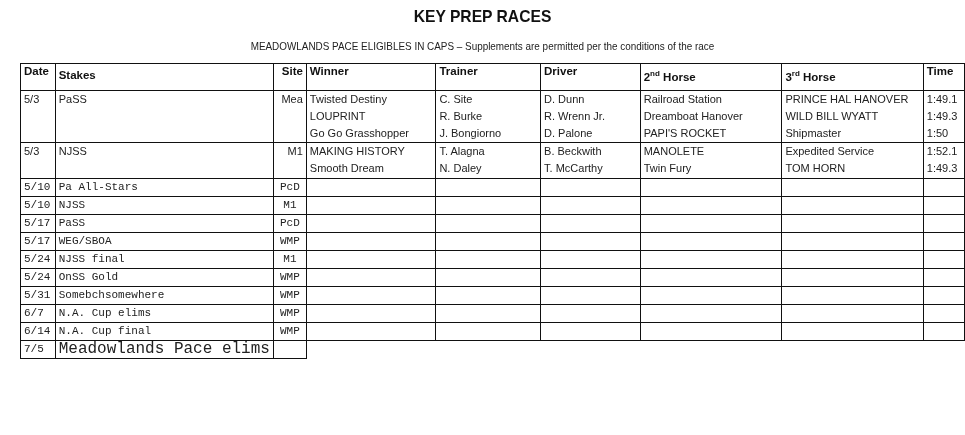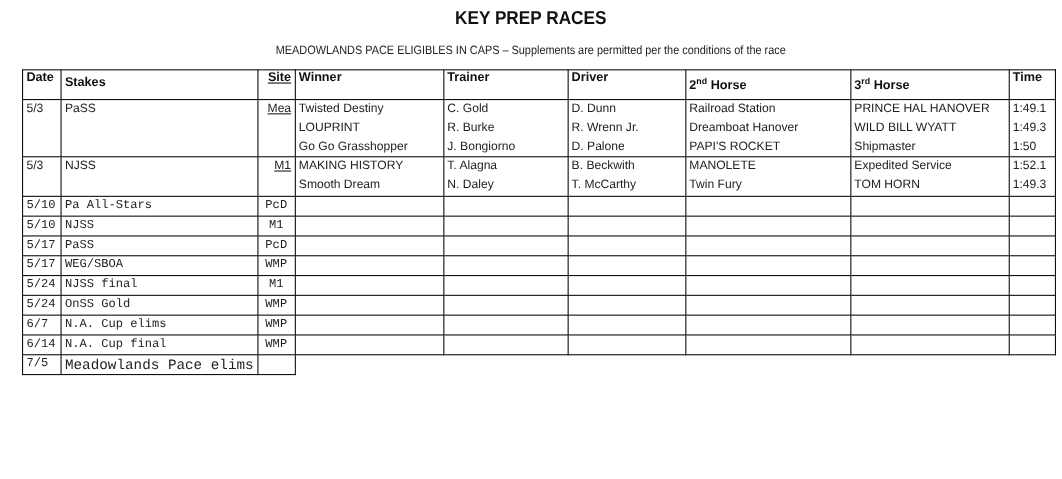--- a/index.html
+++ b/index.html
@@ -11,27 +11,27 @@
     .subtitle { position: absolute; top: 40px; left: 0; width: 965px; text-align: center;
                 font-size: 11px; color: #222; transform: scaleX(0.9); transform-origin: center; }
     table.races { position: absolute; left: 20px; top: 63px; border-collapse: collapse;
                   table-layout: fixed; font-size: 11px; padding-left: 44px; }
     table.races td, table.races th { border: 1.5px solid #111; padding: 0 3px; vertical-align: top;
                   overflow: hidden; white-space: nowrap; }
     table.races th { font-weight: bold; text-align: left; height: 21px; font-size: 11.5px; color: #111; }
     table.races th.hdr-low { padding-top: 5px; }
     table.races th.hdr-high { padding-top: 1px; }
     table.races th sup { font-size: 8px; }
-    .site { text-align: right !important; text-decoration: underline; }
+    .site { text-align: right !important; }
     .sitec { text-align: center; }
     .line { height: 17px; line-height: 17px; }
     tr.r { height: 18px; font-family: Liberation Mono, monospace; }
     tr.r td { line-height: 17px; }
     td.nob { border: none !important; }
-    .small { font-size: 13px; text-align: right; }
+    .small { font-size: 16px; text-align: right; }
     .c-date { width: 35px; } .c-stakes { width: 116px; } .c-site { width: 34px; }
     .c-winner { width: 135px; } .c-trainer { width: 113px; } .c-driver { width: 107px; }
     .c-second { width: 150px; } .c-third { width: 144px; } .c-time { width: 42px; }
   </style>
 </head>
 <body>
 
 <div class="title">KEY PREP RACES</div>
 <div class="subtitle">MEADOWLANDS PACE ELIGIBLES IN CAPS – Supplements are permitted per the conditions of the race</div>
 
@@ -71,21 +71,21 @@
         </td>
       <td class="site">
           <div class="line">Mea</div>
         </td>
       <td>
         <div class="line">Twisted Destiny</div>
         <div class="line">LOUPRINT</div>
         <div class="line">Go Go Grasshopper</div>
       </td>
       <td>
-        <div class="line">C. Gold</div>
+        <div class="line">C. Site</div>
         <div class="line">R. Burke</div>
         <div class="line">J. Bongiorno</div>
       </td>
       <td>
         <div class="line">D. Dunn</div>
         <div class="line">R. Wrenn Jr.</div>
         <div class="line">D. Palone</div>
       </td>
       <td>
         <div class="line">Railroad Station</div>
@@ -191,20 +191,31 @@
       <td></td>
         <td></td>
         <td></td>
         <td></td>
         <td></td>
         <td></td>
     </tr>
     <tr class="r">
       <td>5/24</td>
       <td>OnSS Gold</td>
+      <td class="sitec">WMP</td>
+      <td></td>
+        <td></td>
+        <td></td>
+        <td></td>
+        <td></td>
+        <td></td>
+    </tr>
+    <tr class="r">
+      <td>5/31</td>
+      <td>Somebchsomewhere</td>
       <td class="sitec">WMP</td>
       <td></td>
         <td></td>
         <td></td>
         <td></td>
         <td></td>
         <td></td>
     </tr>
     <tr class="r">
       <td>6/7</td>

